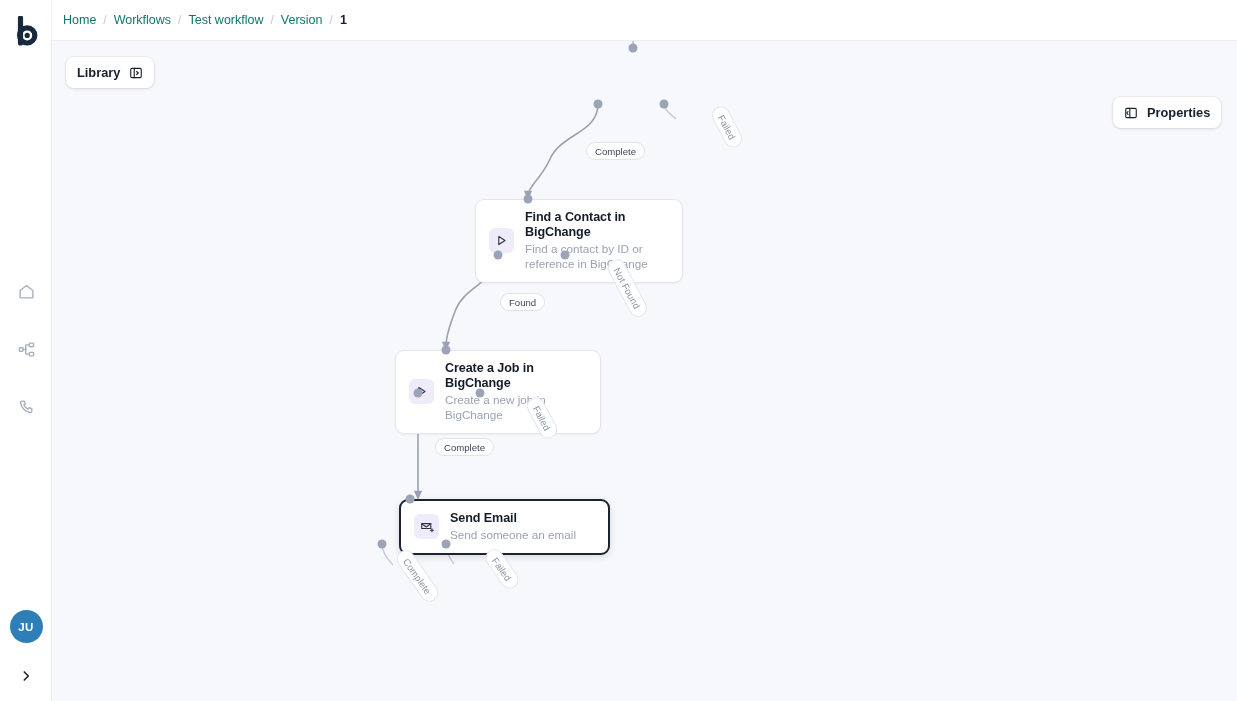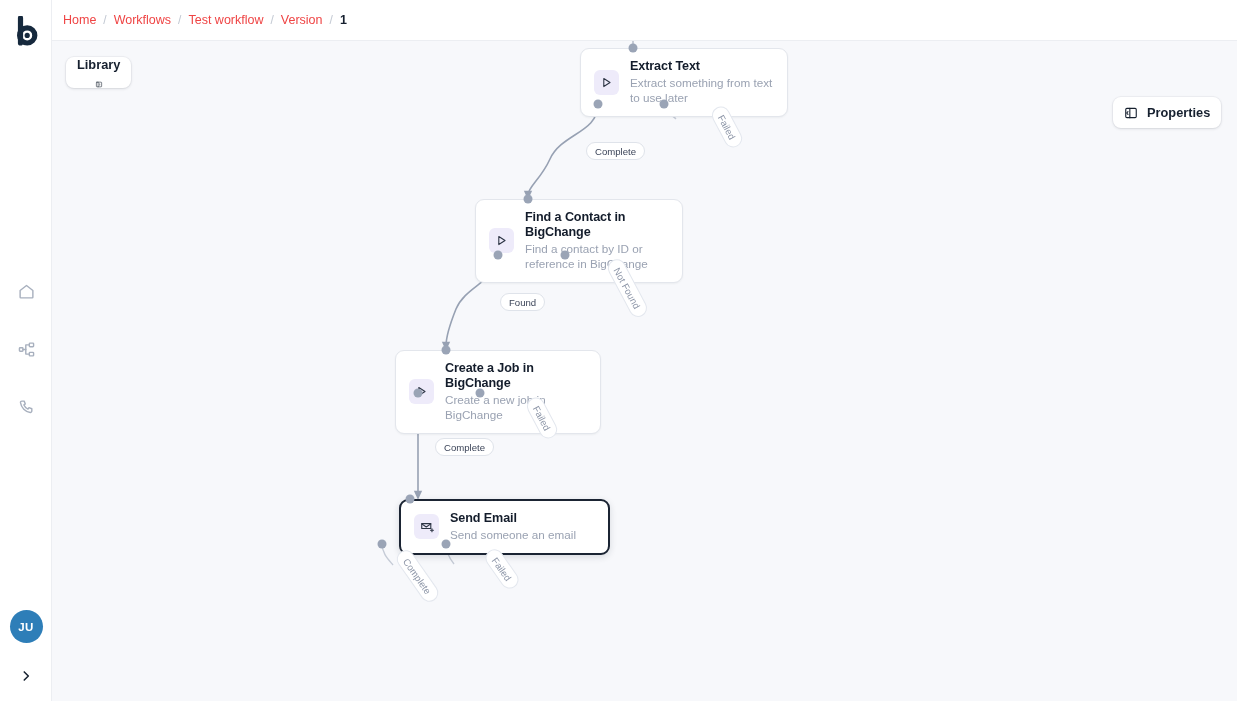--- a/index.html
+++ b/index.html
@@ -54,21 +54,21 @@
   .header {
     position: absolute; left: 52px; top: 0;
     width: 1185px; height: 41px;
     background: #ffffff;
     border-bottom: 1px solid #eceef2;
     display: flex; align-items: center;
     padding-left: 11px;
     z-index: 30;
   }
   .crumbs { display: flex; align-items: center; font-size: 12.5px; }
-  .crumb { color: #ef4444; cursor: pointer; white-space: nowrap; }
+  .crumb { color: #0f766e; cursor: pointer; white-space: nowrap; }
   .crumb.current { color: #16202f; font-weight: bold; cursor: default; }
   .sep { color: #c2c8d2; margin: 0 7px; font-size: 12px; }
 
   
   .canvas {
     position: absolute; left: 52px; top: 41px;
     width: 1185px; height: 660px;
     background: #f7f8fb;
     overflow: hidden;
   }
@@ -79,21 +79,21 @@
     position: absolute; z-index: 25;
     height: 31px;
     background: #ffffff;
     border-radius: 8px;
     box-shadow: 0 1px 3px rgba(23,32,48,.13), 0 0 0 1px rgba(23,32,48,.035);
     display: flex; align-items: center; gap: 9px;
     padding: 0 11px;
     font-size: 12.8px; font-weight: bold; color: #16202f;
     cursor: pointer; user-select: none;
   }
-  .btn-library { left: 66px; top: 57px; flex-direction: column; }
+  .btn-library { left: 66px; top: 57px; }
   .btn-properties { left: 1113px; top: 57px; }
 
   
   .node {
     position: absolute;
     background: #ffffff;
     border: 1px solid #e3e6ec;
     border-radius: 9px;
     box-shadow: 0 1px 2px rgba(23,32,48,.05);
     display: flex; align-items: center; gap: 11px;
@@ -220,31 +220,20 @@
       <path d="M513,214 C513,222 521,228 526,234" stroke="#c5cbd6" stroke-width="1.4" fill="none"></path>
 
       <path d="M366,352 L366,454" stroke="#97a1b3" stroke-width="1.6" fill="none" marker-end="url(#arrow)"></path>
 
       <path d="M428,352 C428,360 434,366 439,372" stroke="#c5cbd6" stroke-width="1.4" fill="none"></path>
 
       <path d="M330,503 C330,512 336,518 341,524" stroke="#c5cbd6" stroke-width="1.4" fill="none"></path>
       <path d="M394,503 C394,512 398,518 402,523" stroke="#c5cbd6" stroke-width="1.4" fill="none"></path>
     </svg>
 
-    <div class="node" style="left:528px; top:7px; width:208px;">
-      <div class="node-icon">
-        <svg width="13" height="13" viewBox="0 0 24 24" fill="none" stroke="#2c3444" stroke-width="2" stroke-linejoin="round" stroke-linecap="round">
-          <path d="M7 4.5 L18.5 12 L7 19.5 Z"></path>
-        </svg>
-      </div>
-      <div class="node-text">
-        <div class="node-title">Extract Text</div>
-        <div class="node-desc">Extract something from text to use later</div>
-      </div>
-    </div>
     <div class="port" style="left:581px; top:7px;"></div>
     <div class="port" style="left:546px; top:63px;"></div>
     <div class="port" style="left:612px; top:63px;"></div>
 
     <div class="node" style="left:423px; top:158px; width:208px;">
       <div class="node-icon">
         <svg width="13" height="13" viewBox="0 0 24 24" fill="none" stroke="#2c3444" stroke-width="2" stroke-linejoin="round" stroke-linecap="round">
           <path d="M7 4.5 L18.5 12 L7 19.5 Z"></path>
         </svg>
       </div>

